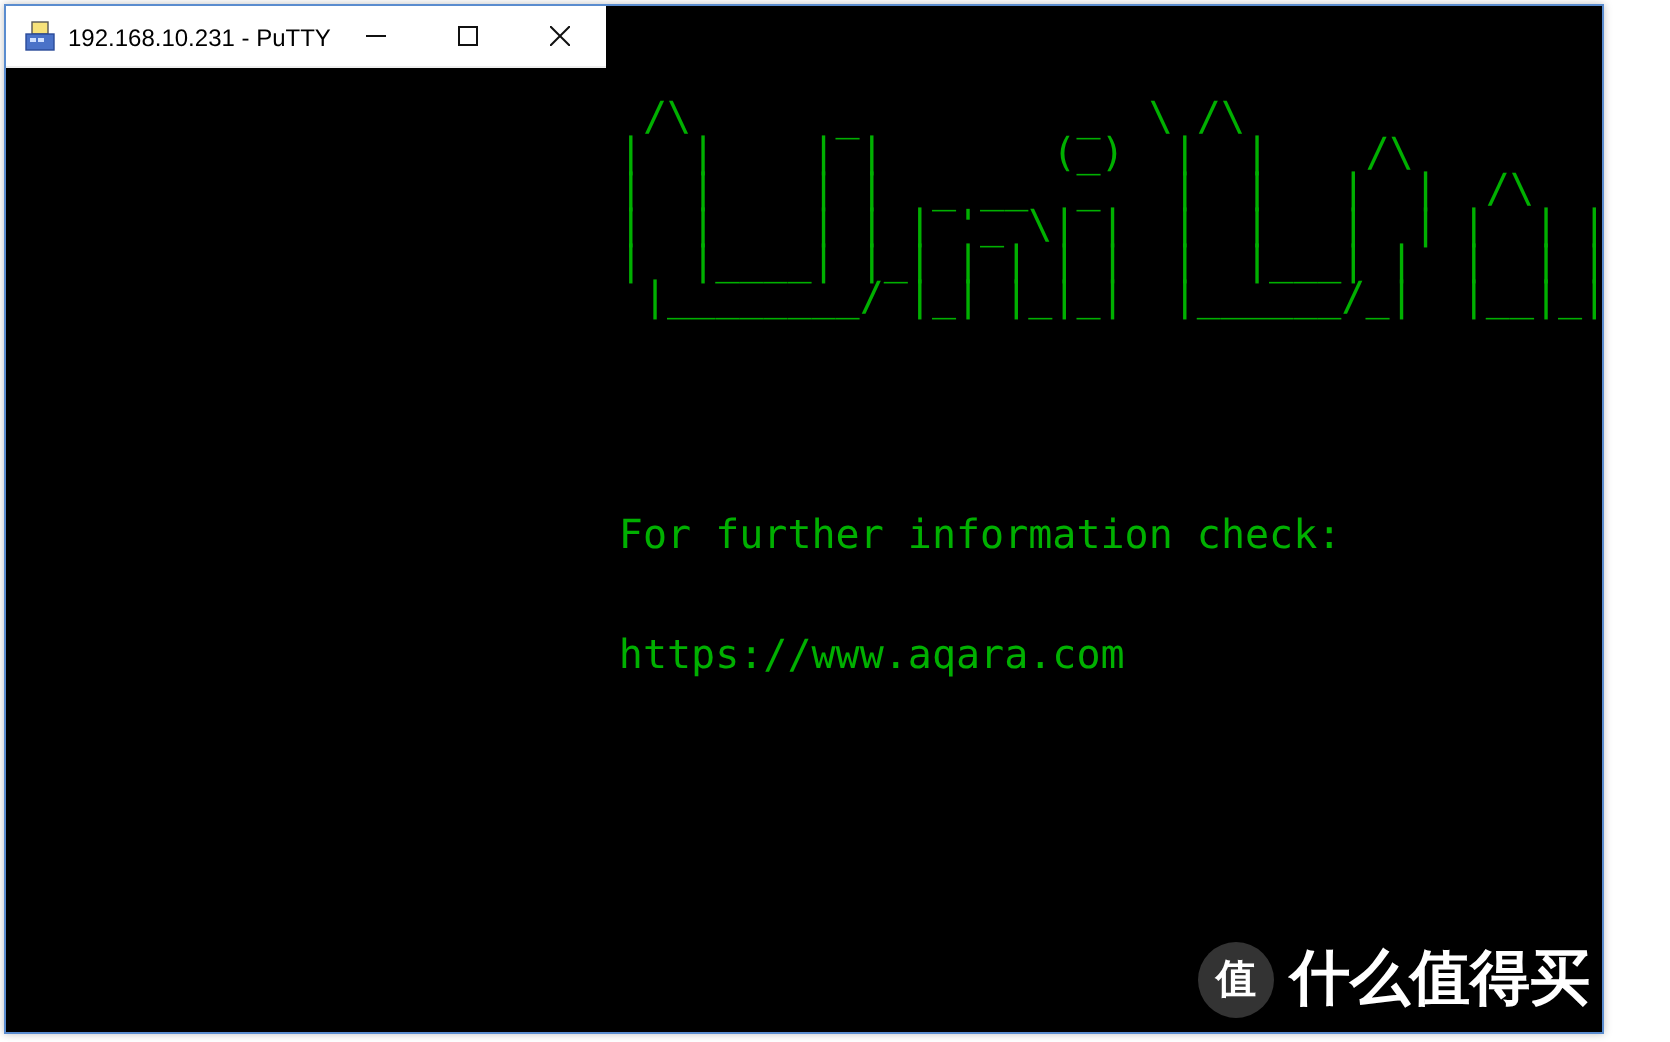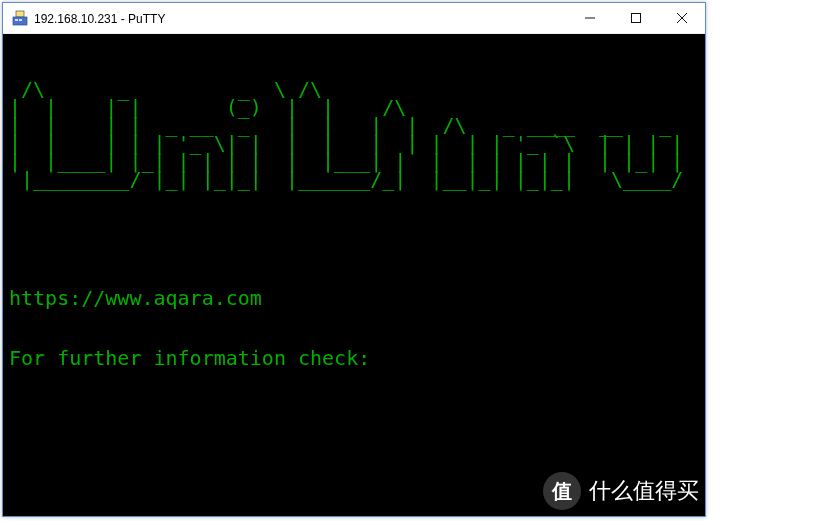--- a/index.html
+++ b/index.html
@@ -9,26 +9,25 @@
     width: 835px;
     height: 521px;
     background: #fff;
     font-family: "Segoe UI", Tahoma, sans-serif;
     overflow: hidden;
     position: relative;
   }
   .window {
     position: absolute;
     left: 2px; top: 2px;
-    width: 704px; height: 515px;
+    width: 800px; height: 515px;
     border: 1px solid #5a8ccf;
     background: #000;
     box-shadow: 0 0 4px rgba(0,0,0,.25);
     display: flex;
-    flex-direction: column;
   }
   .titlebar {
     height: 31px;
     background: #fff;
     display: flex;
     align-items: center;
     border-bottom: 1px solid #eee;
     flex: 0 0 auto;
   }
   .title-icon {
@@ -77,21 +76,21 @@
     border-radius: 50%;
     background: #333;
     color: #fff;
     display: flex; align-items: center; justify-content: center;
     font-size: 20px; font-weight: 700;
     font-family: "Microsoft YaHei","PingFang SC",sans-serif;
   }
   .wm-text {
     color: #fff;
     font-family: "Microsoft YaHei","PingFang SC",sans-serif;
-    font-size: 22px; font-weight: 400;
+    font-size: 30px; font-weight: 700;
     text-shadow: 0 0 4px #000;
   }
 </style>
 </head>
 <body>
 
 <div class="window">
   <div class="titlebar">
     <span class="title-icon">
       <svg viewBox="0 0 16 16">
@@ -123,22 +122,22 @@
   </div>
 
   <div class="terminal">
     <div class="ascii-art"> /\      _         _  \ /\                                                          
 |  |    | |       (_)  |  |    /\                                                    
 |  |    | |  _ __  _   |  |   |  |  /\   _ ____  __   _     _   /\   _  __   __     
 |  |    | | | '_ \| |  |  |   |  | |  | | '_ `\  | | | |   | | |  | \ \ / /       
 |  |____| |_| | | | |  |  |___| |  |  | | | | |  | |_| |   | | |  |  /   \           
  |________/ |_| |_|_|  |______/_|  |__|_| |_|_|   \____/    \_/  |__|_/_/ \_\       </div>
     <div class="blank"></div>
+    <div class="row">For further information check:</div>
     <div class="row">https://www.aqara.com</div>
-    <div class="row">For further information check:</div>
     <div class="blank"></div>
     <div class="blank"></div>
     
     
     
     
     
     
     
     

